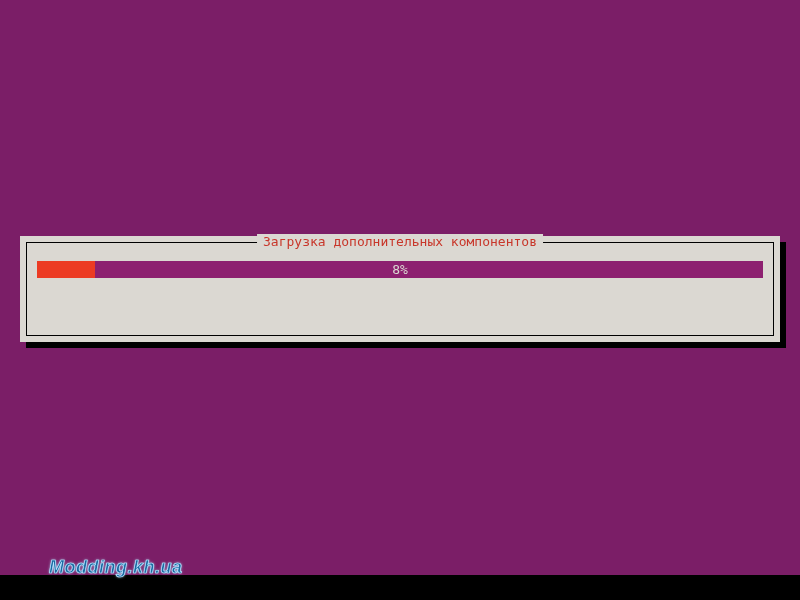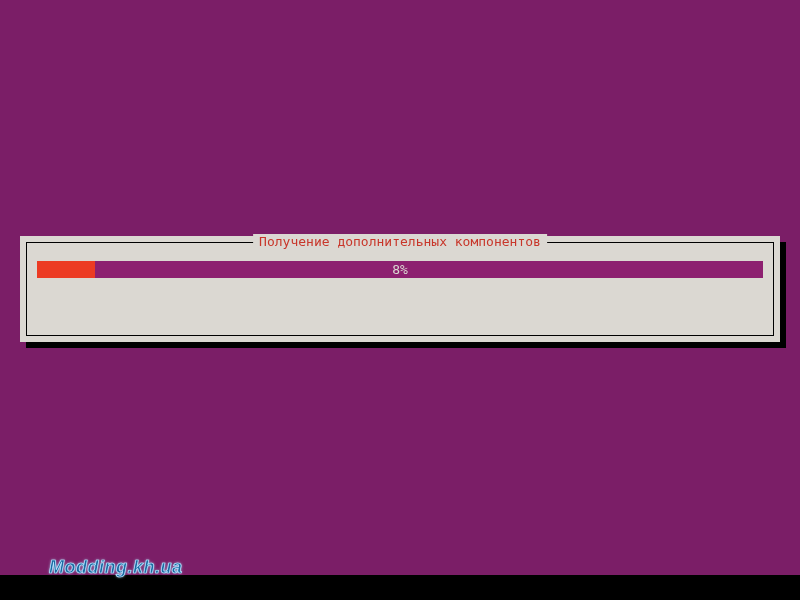--- a/index.html
+++ b/index.html
@@ -89,21 +89,21 @@
       padding-left: 45px;
     }
   </style>
 </head>
 <body>
 
 <div class="dialog-wrap">
   <div class="dialog-shadow"></div>
   <div class="dialog">
     <div class="inner-border">
-      <span class="dialog-title">Получение дополнительных компонентов</span>
+      <span class="dialog-title">Загрузка дополнительных компонентов</span>
       <div class="progress-bar">
         <div class="progress-fill" style="width:8%"></div>
         <div class="progress-pct">8%</div>
       </div>
     </div>
   </div>
 </div>
 
 <div class="bottom-band"></div>
 <div class="watermark">Modding.kh.ua</div>

